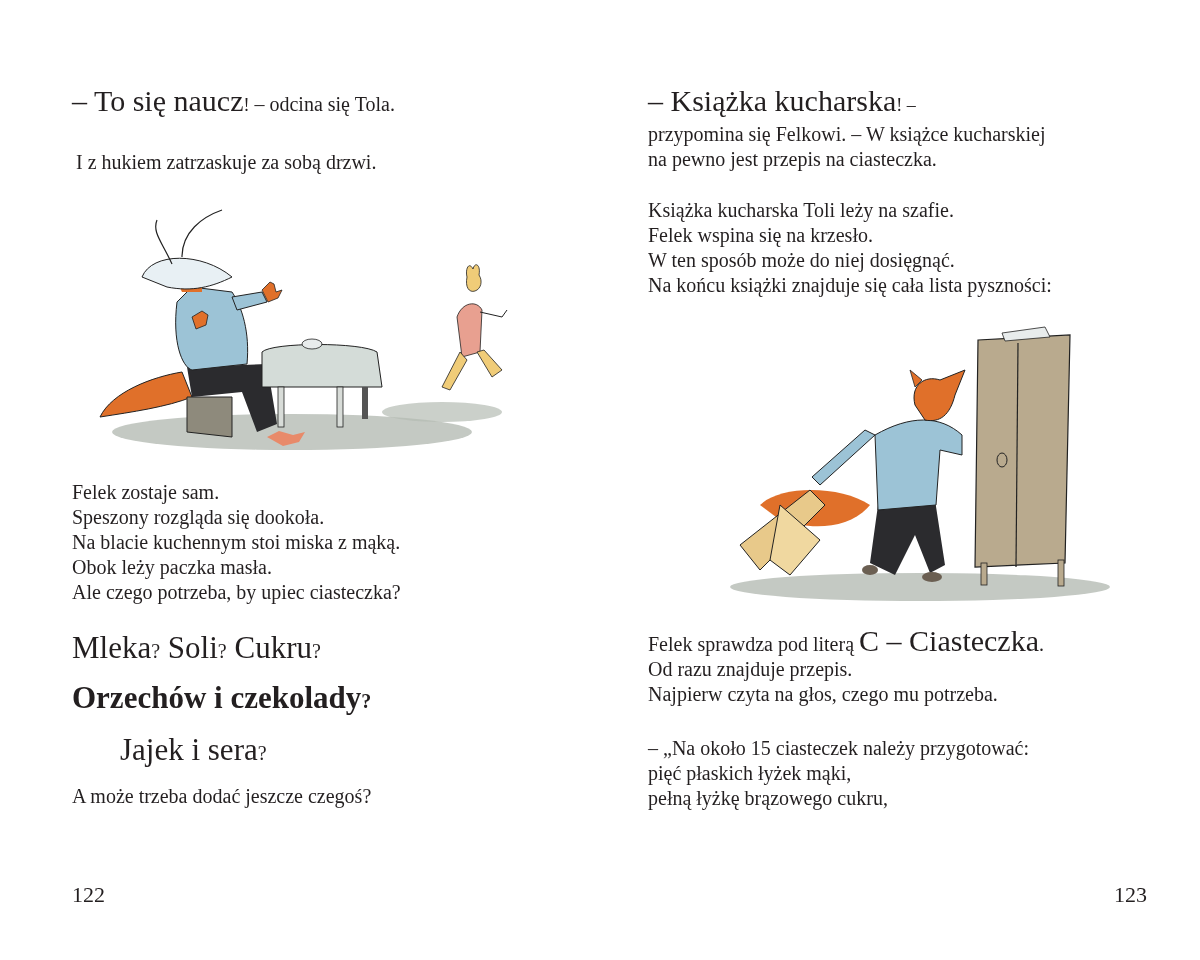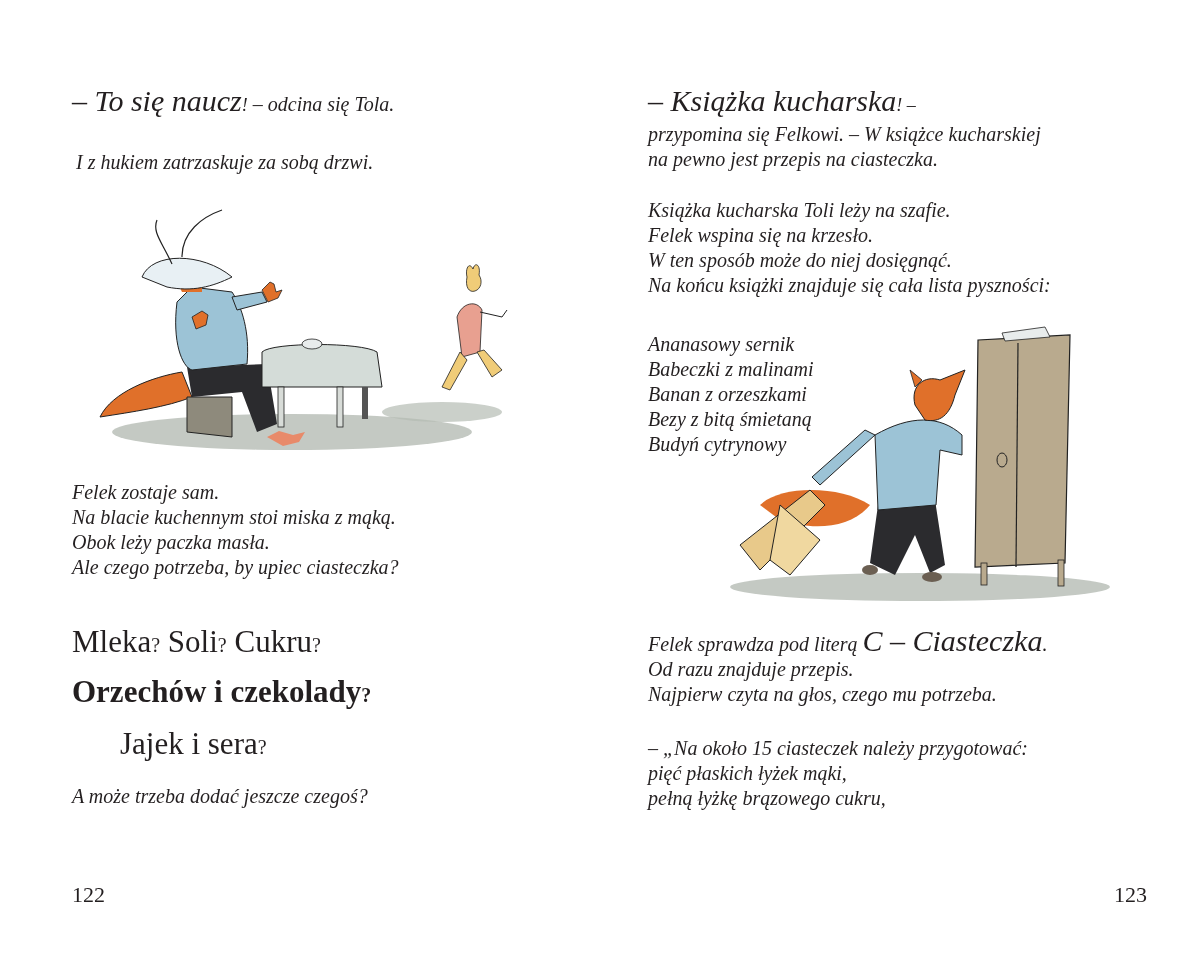--- a/index.html
+++ b/index.html
@@ -1,25 +1,25 @@
 <!DOCTYPE html>
 <html><head>
 <meta charset="utf-8">
 <style>
   html, body { margin:0; padding:0; background:#ffffff; }
   body { width:1200px; height:960px; position:relative; overflow:hidden;
          font-family:"Liberation Serif","DejaVu Serif",serif; color:#231f20; }
   .page { position:absolute; top:0; height:960px; }
   .page-left { left:0; width:600px; }
   .page-right { left:600px; width:600px; }
-  .txt { position:absolute; font-size:20px; line-height:25px; white-space:nowrap;font-style:italic; }
+  .txt { position:absolute; font-size:20px; line-height:25px; white-space:nowrap; }
   .big { font-size:30px; }
   .small-punct { font-size:18px; }
   .line { display:block; }
-  .bigline { position:absolute; font-size:31px; line-height:44px; white-space:nowrap;text-align:right; }
+  .bigline { position:absolute; font-size:31px; line-height:56px; white-space:nowrap;text-align:right; }
   .qm { font-size:20px; }
   .pagenum { position:absolute; font-size:22px; top:882px; }
   .illus { position:absolute; }
 </style>
 </head>
 <body>
 
 <div class="page page-left">
 
   <div class="txt" style="left:72px; top:88px;">
@@ -60,20 +60,21 @@
 
     <path d="M385,85 c-2,-8 2,-16 6,-8 c2,-8 8,-4 6,6 c4,6 2,14 -4,16 c-6,2 -10,-4 -8,-14 z" fill="#f0cc78" stroke="#222" stroke-width="0.8"></path>
     <path d="M375,125 C380,110 395,108 400,118 L398,160 L380,165 Z" fill="#e8a090" stroke="#222" stroke-width="0.8"></path>
     <path d="M378,160 L360,195 L368,198 L385,168 Z" fill="#f0cc78" stroke="#222" stroke-width="0.8"></path>
     <path d="M395,160 L410,185 L420,178 L402,158 Z" fill="#f0cc78" stroke="#222" stroke-width="0.8"></path>
     <path d="M398,120 L420,125 L425,118" fill="none" stroke="#222" stroke-width="1"></path>
   </svg>
 
   <div class="txt" style="left:72px; top:480px;">
     <span class="line">Felek zostaje sam.</span>
+    <span class="line">Speszony rozgląda się dookoła.</span>
     <span class="line">Na blacie kuchennym stoi miska z mąką.</span>
     <span class="line">Obok leży paczka masła.</span>
     <span class="line">Ale czego potrzeba, by upiec ciasteczka?</span>
   </div>
 
   <div class="bigline" style="left:72px; top:620px;">
     <span>Mleka</span><span class="qm">?</span><span> Soli</span><span class="qm">?</span><span> Cukru</span><span class="qm">?</span>
   </div>
   <div class="bigline" style="left:72px; top:670px;font-weight:bold;">
     <span>Orzechów i czekolady</span><span class="qm">?</span>
@@ -126,27 +127,20 @@
     <ellipse cx="170" cy="265" rx="8" ry="5" fill="#6b5f52"></ellipse>
     <ellipse cx="232" cy="272" rx="10" ry="5" fill="#6b5f52"></ellipse>
 
     <path d="M175,130 C210,110 240,110 262,130 L262,150 L240,145 L236,200 L178,205 Z" fill="#9cc3d6" stroke="#222" stroke-width="1"></path>
     <path d="M175,130 L120,180 L112,172 L165,125 Z" fill="#9cc3d6" stroke="#222" stroke-width="1"></path>
 
     <path d="M215,100 C210,80 225,70 240,75 L265,65 L255,90 C250,110 240,118 225,115 Z" fill="#e0702a" stroke="#222" stroke-width="1"></path>
     <path d="M215,82 L210,65 L222,75 Z" fill="#e0702a" stroke="#222" stroke-width="0.8"></path>
   </svg>
 
-  <div class="txt" style="left:48px; top:332px;">
-    <span class="line">Ananasowy sernik</span>
-    <span class="line">Babeczki z malinami</span>
-    <span class="line">Banan z orzeszkami</span>
-    <span class="line">Bezy z bitą śmietaną</span>
-    <span class="line">Budyń cytrynowy</span>
-  </div>
 
   <div class="txt" style="left:48px; top:628px;">
     <span class="line"><span>Felek sprawdza pod literą </span><span class="big">C – Ciasteczka</span><span>.</span></span>
     <span class="line">Od razu znajduje przepis.</span>
     <span class="line">Najpierw czyta na głos, czego mu potrzeba.</span>
   </div>
 
   <div class="txt" style="left:48px; top:736px;">
     <span class="line">– „Na około 15 ciasteczek należy przygotować:</span>
     <span class="line">pięć płaskich łyżek mąki,</span>

